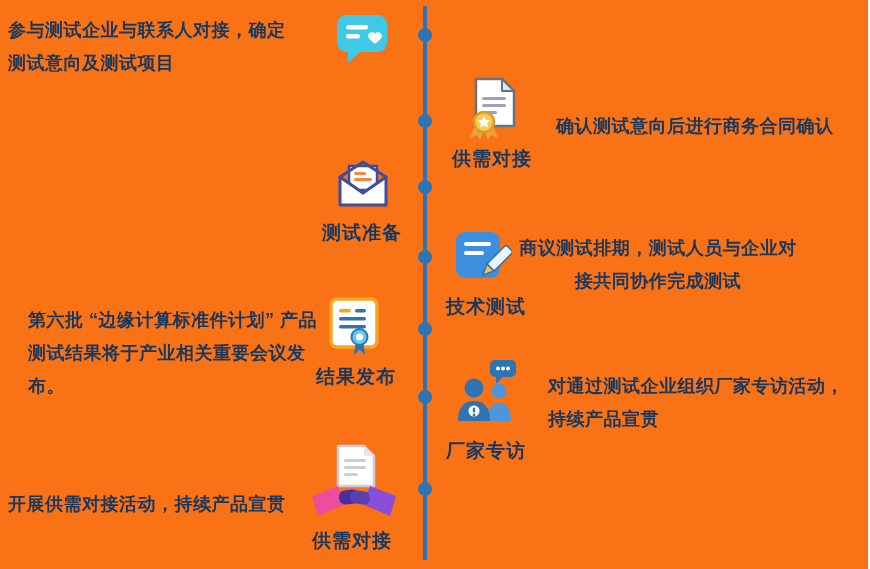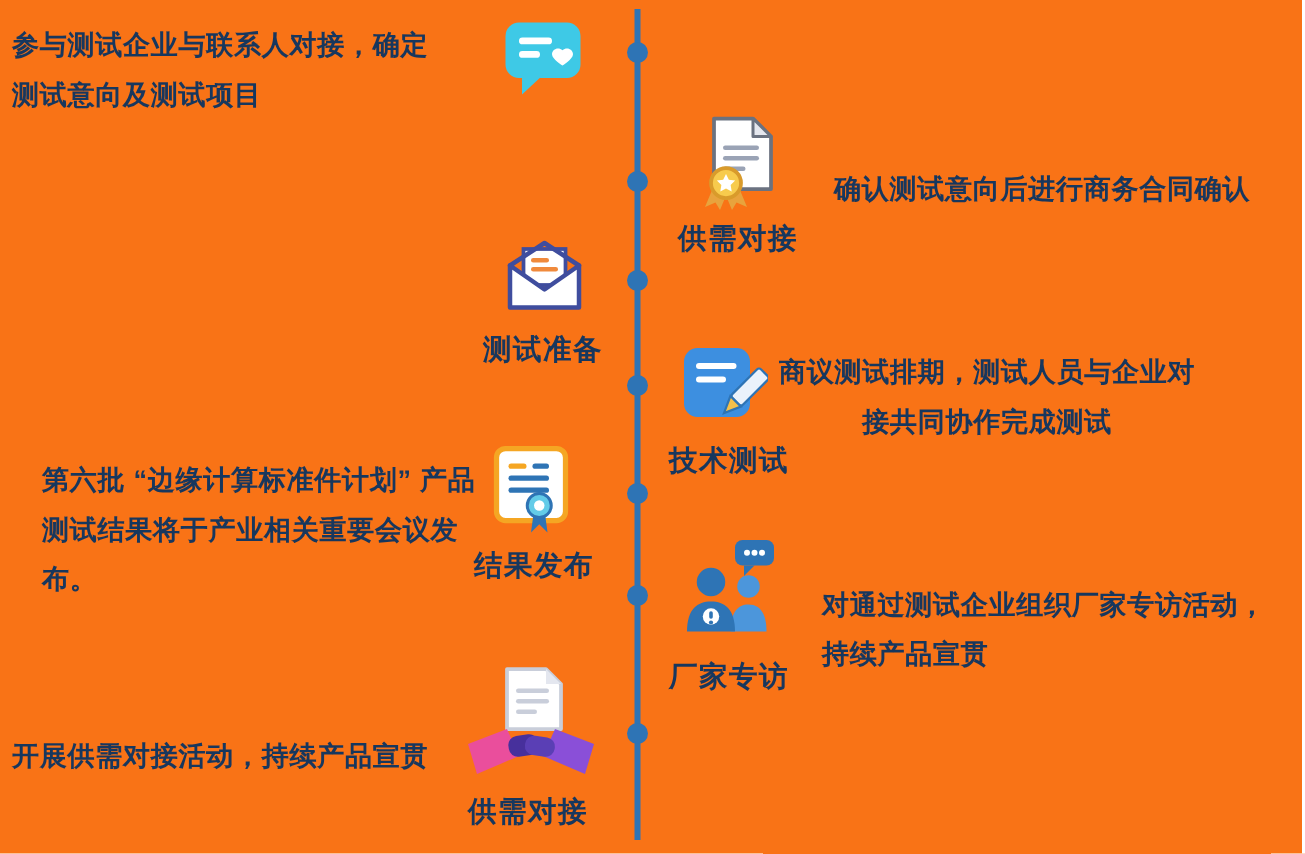--- a/index.html
+++ b/index.html
@@ -115,21 +115,21 @@
       <circle cx="45" cy="31" r="7.5" fill="#4C96DB"></circle>
       <path d="M33 61 C33 48 38 43 45 43 C52 43 57 48 57 61 Z" fill="#4C96DB"></path>
       <circle cx="20" cy="28" r="9.5" fill="#2E74B5"></circle>
       <path d="M4 61 C4 46 11 41 20 41 C29 41 36 46 36 61 Z" fill="#2E74B5"></path>
       <circle cx="20" cy="51" r="5.5" fill="#fff"></circle>
       <rect x="18.8" y="47.5" width="2.4" height="5" rx="1.2" fill="#2E74B5"></rect>
       <circle cx="20" cy="55" r="1.4" fill="#2E74B5"></circle>
     </svg>
   </div>
   <div class="step-label" style="left:434px; top:438px;">厂家专访</div>
-  <div class="desc" style="left:548px; top:370px; width:304px;margin-top:17px;">对通过测试企业组织厂家专访活动，持续产品宣贯</div>
+  <div class="desc" style="left:548px; top:370px; width:304px;">对通过测试企业组织厂家专访活动，持续产品宣贯</div>
 
   <div class="desc" style="left:8px; top:488px; width:300px;">开展供需对接活动，持续产品宣贯</div>
   <div class="icon" style="left:312px; top:444px;">
     <svg width="84" height="80" viewBox="0 0 84 80">
       <path d="M26 2 H52 L62 12 V42 H26 Z" fill="#fff" stroke="#C9CEDA" stroke-width="2.5" stroke-linejoin="round"></path>
       <path d="M52 2 V12 H62 Z" fill="#E4E7EF"></path>
       <rect x="32" y="15" width="22" height="3" rx="1.5" fill="#C9CEDA"></rect>
       <rect x="32" y="22" width="22" height="3" rx="1.5" fill="#C9CEDA"></rect>
       <rect x="32" y="29" width="14" height="3" rx="1.5" fill="#C9CEDA"></rect>
       <polygon points="0,52 26,42 34,60 6,72" fill="#EA4E9C"></polygon>

